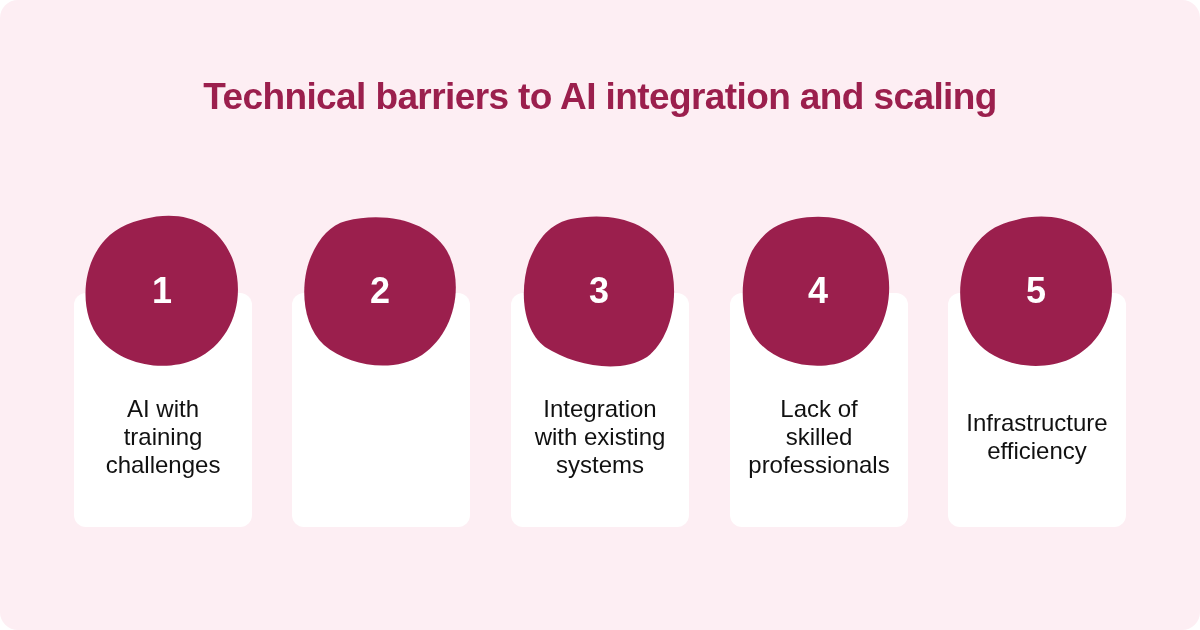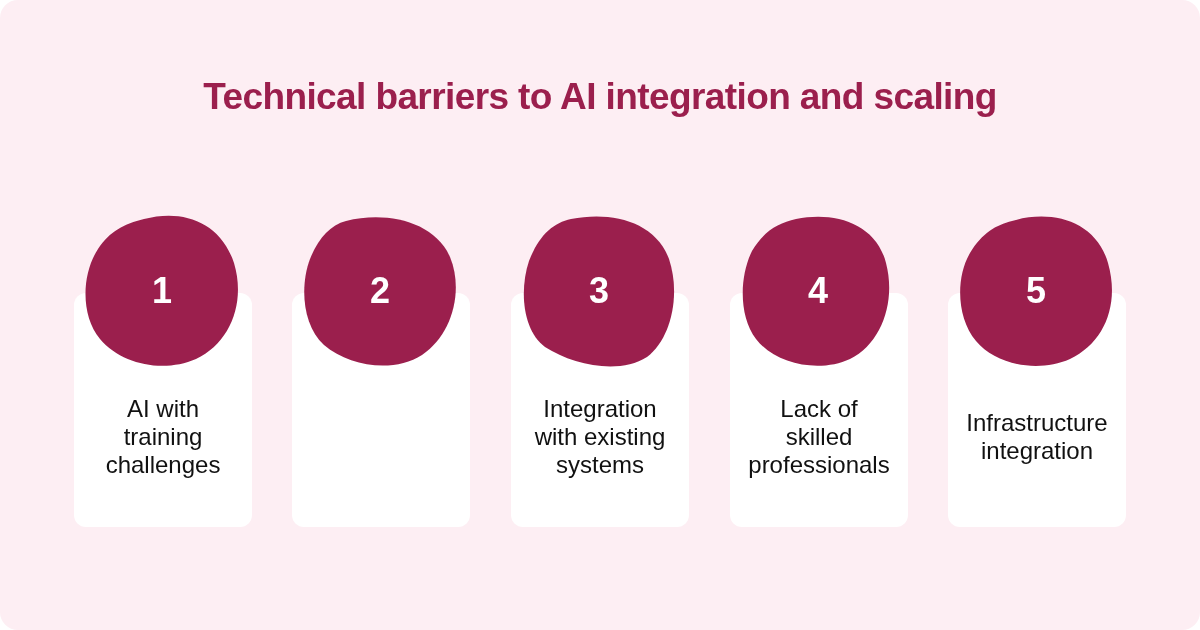--- a/index.html
+++ b/index.html
@@ -138,15 +138,15 @@
 
   <div class="step" style="left:948px;">
     <div class="card"></div>
     <div class="blob">
       <svg viewBox="0 0 156 152">
         <path d="M54,6 C94,-6 138,6 150,48 C162,90 146,128 112,144 C80,158 38,150 18,126 C-2,102 -2,62 12,38 C24,18 38,10 54,6 Z" fill="#9b1f4d"></path>
       </svg>
       <div class="num">5</div>
     </div>
     <div class="label two-line">Infrastructure
-integration</div>
+efficiency</div>
   </div>
 </div>
 
 </body></html>

